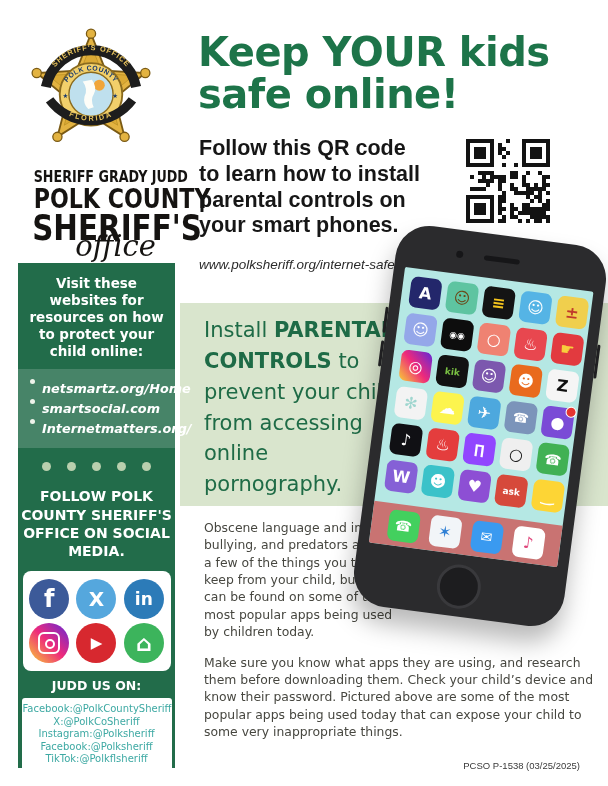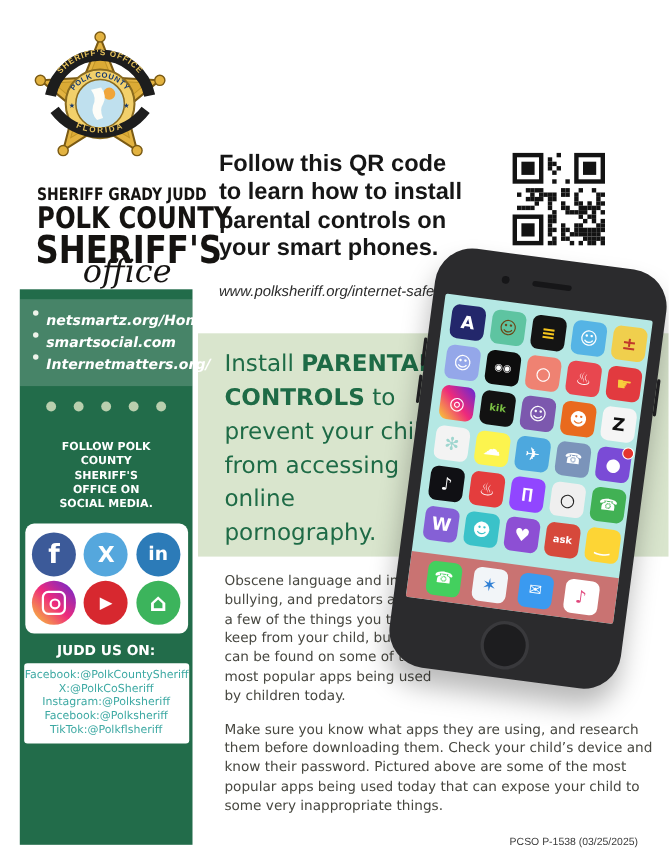--- a/index.html
+++ b/index.html
@@ -32,21 +32,21 @@
   
   #sidebar{position:absolute;left:18px;top:263px;width:157px;height:505px;background:#226c4a;
            color:#fff;text-align:center;}
   .sb-intro{padding:12px 8px 0;font-size:13.5px;font-weight:bold;line-height:1.26;}
   #resBox{margin-top:9px;background:rgba(255,255,255,.17);padding:10px 0 10px 12px;text-align:left;}
   #resBox .li{display:flex;gap:7px;font-size:12.8px;font-weight:bold;
               font-style:italic;line-height:1.55;}
   #resBox .b{width:5px;height:5px;border-radius:50%;background:#eef3ea;flex:0 0 auto;}
   #dotsRow{margin-top:14px;display:flex;justify-content:center;gap:16px;}
   #dotsRow .dot{width:9px;height:9px;border-radius:50%;background:#b9cfae;}
-  .sb-follow{margin-top:26px;padding:0 28px;font-size:10px;font-weight:bold;line-height:1.3;}
+  .sb-follow{margin-top:16px;padding:0 2px;font-size:14px;font-weight:bold;line-height:1.3;}
   #socialBox{margin:11px auto 0;width:138px;background:#fff;border-radius:8px;padding:8px 5px;
              display:grid;grid-template-columns:repeat(3,1fr);gap:4px;justify-items:center;}
   .sIcon{width:40px;height:40px;border-radius:50%;display:flex;align-items:center;justify-content:center;
          color:#fff;font-weight:bold;font-size:20px;position:relative;}
   .cam{width:18px;height:18px;border:2.5px solid #fff;border-radius:6px;position:relative;}
   .cam::after{content:"";position:absolute;left:4.5px;top:4.5px;width:6px;height:6px;border:2px solid #fff;border-radius:50%;}
   .sb-findus{margin-top:7px;font-size:12.5px;font-weight:bold;}
   #handlesBox{margin:5px auto 0;width:148px;background:#fff;border-radius:3px;padding:5px 1px;
               font-size:10px;line-height:1.25;color:#3da9a3;}
 
@@ -122,20 +122,24 @@
     </text>
   </svg>
 
   <div id="logoText">
     <div class="lg1">SHERIFF GRADY JUDD</div>
     <div class="lg2">POLK COUNTY</div>
     <div class="lg3">SHERIFF'S</div>
     <div class="lg4">office</div>
   </div>
 
+  <div id="title">
+    <div>Keep YOUR kids</div>
+    <div>safe online!</div>
+  </div>
 
   <div id="followTxt">Follow this QR code to learn how to install parental controls on your smart phones.</div>
 
   <div id="qr">
     <div class="fp tl"></div>
     <div class="fp tr"></div>
     <div class="fp bl"></div>
   <div></div>
       <div></div>
       <div></div>
@@ -578,20 +582,21 @@
       <div></div>
       <div class="on"></div>
     </div>
 
   <div id="url">www.polksheriff.org/internet-safety</div>
 
   <div id="band"></div>
   <div id="promo"><span>Install </span><span class="bld">PARENTAL CONTROLS</span><span> to prevent your child from accessing online pornography.</span></div>
 
   <div id="sidebar">
+    <div class="sb-intro">Visit these websites for resources on how to protect your child online:</div>
     <div id="resBox">
         <div class="li">
           <span class="b"></span>
           <span>netsmartz.org/Home</span>
         </div>
         <div class="li">
           <span class="b"></span>
           <span>smartsocial.com</span>
         </div>
         <div class="li">

